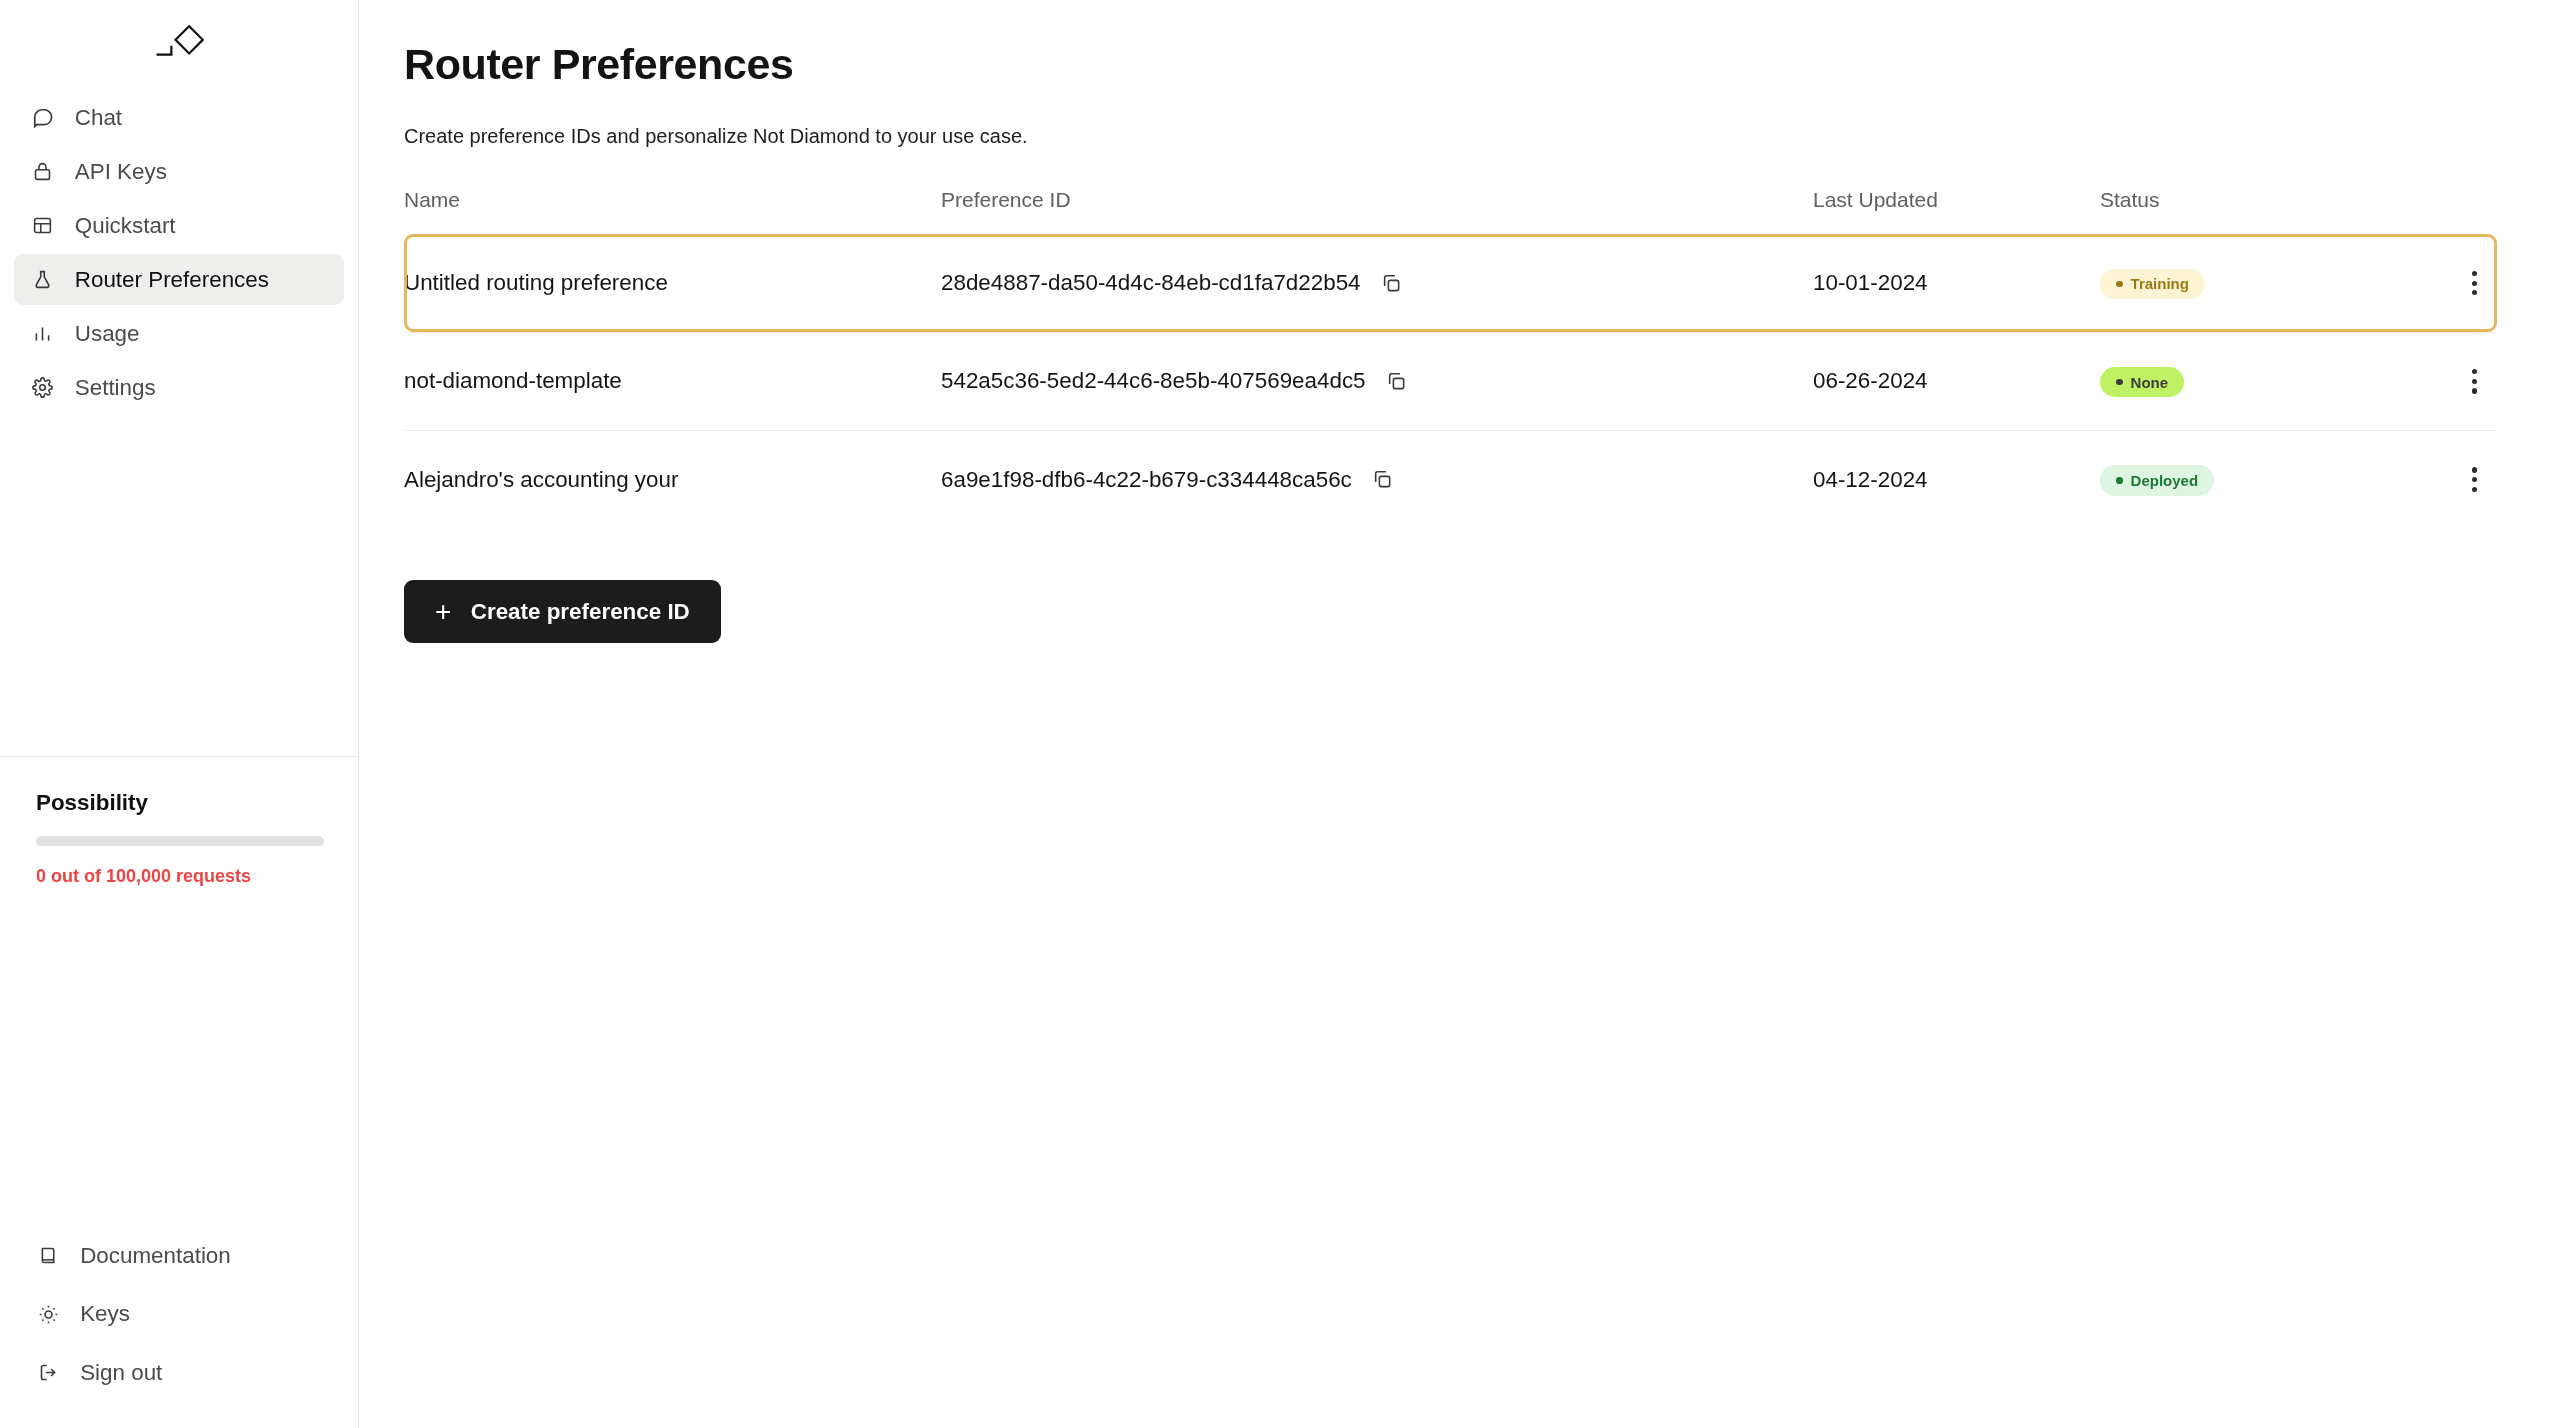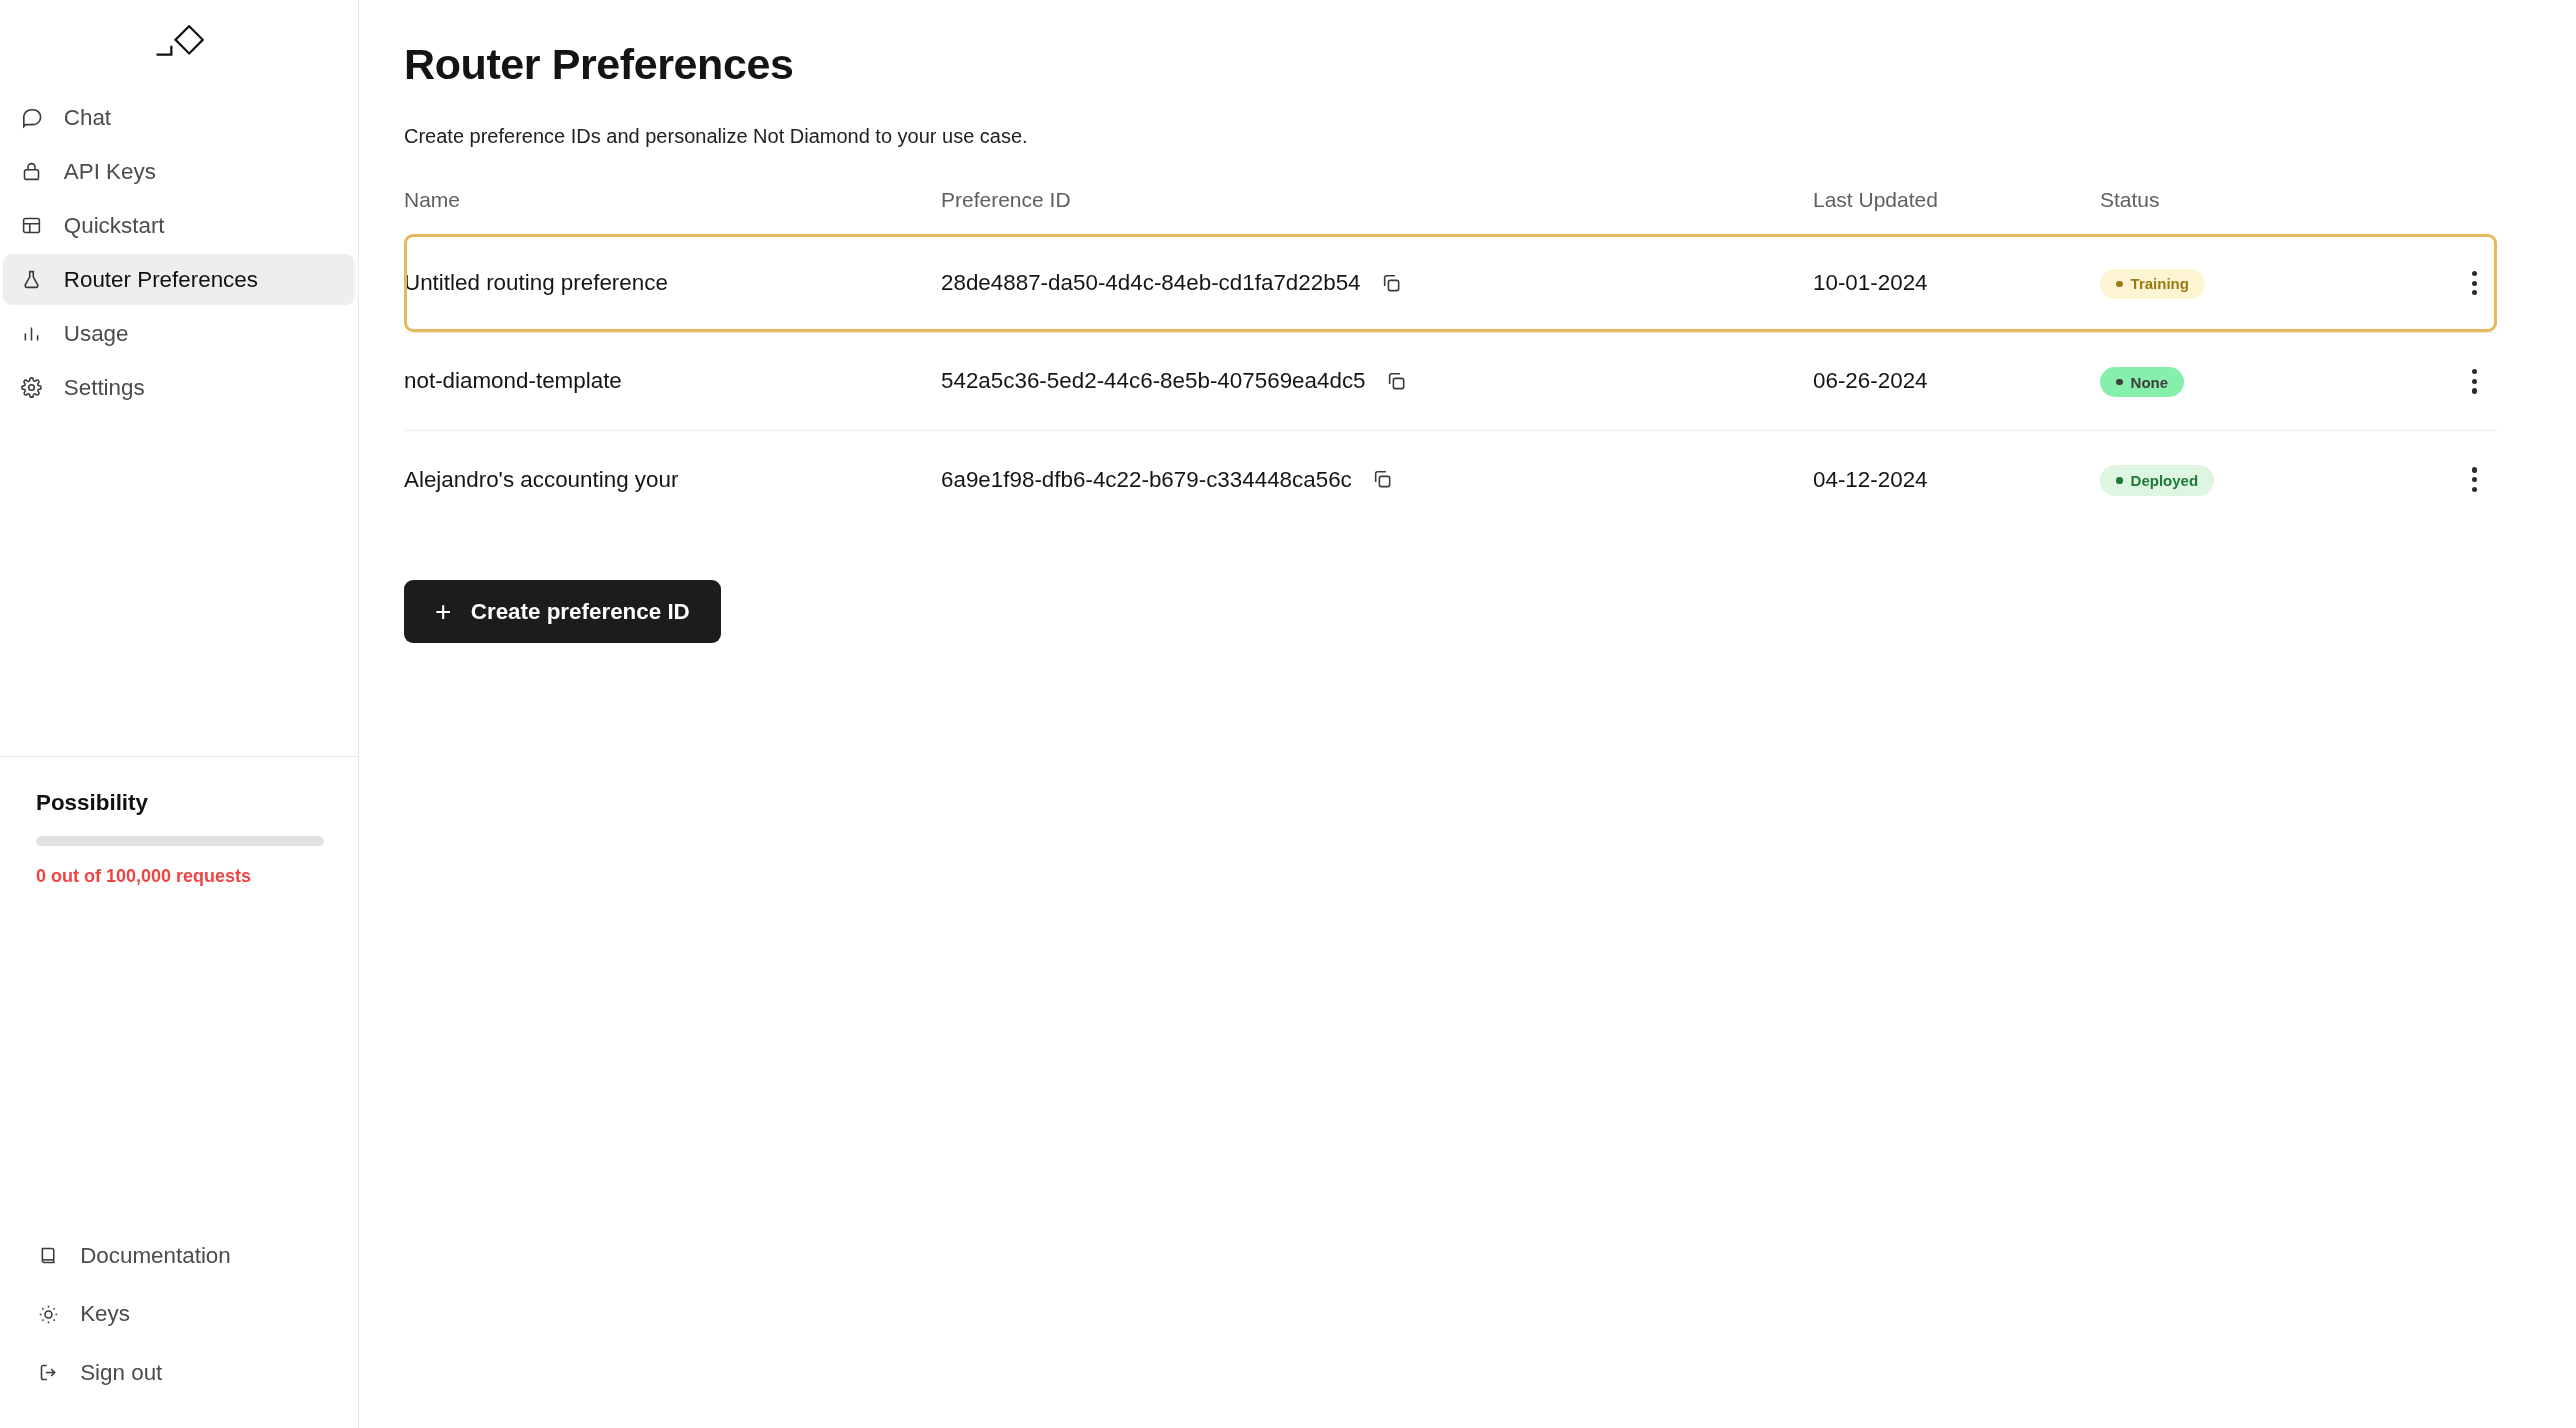--- a/index.html
+++ b/index.html
@@ -32,21 +32,21 @@
     display: flex;
     align-items: center;
     justify-content: center;
   }
   .logo {
     display: flex;
     align-items: center;
     gap: 3px;
   }
   .nav {
-    padding: 0 3px;
+    padding: 0 14px;
     display: flex;
     flex-direction: column;
     gap: 3px;
   }
   .nav-item {
     display: flex;
     align-items: center;
     gap: 19.4px;
     height: 51px;
     padding: 0 16.4px;
@@ -186,21 +186,21 @@
     font-weight: bold;
   }
   .badge .dot {
     width: 6.7px;
     height: 6.7px;
     border-radius: 50%;
     background: currentColor;
     display: inline-block;
   }
   .badge-training { background: #fdf4d3; color: #9a7a12; }
-  .badge-none { background: #86efac; color: #3d3d3d; justify-content: space-between; }
+  .badge-none { background: #bef264; color: #3d3d3d; justify-content: space-between; }
   .badge-deployed { background: #ddf5e1; color: #1d7a36; }
 
   .kebab {
     width: 45px;
     height: 45px;
     display: flex;
     flex-direction: column;
     align-items: center;
     justify-content: center;
     gap: 4.5px;

